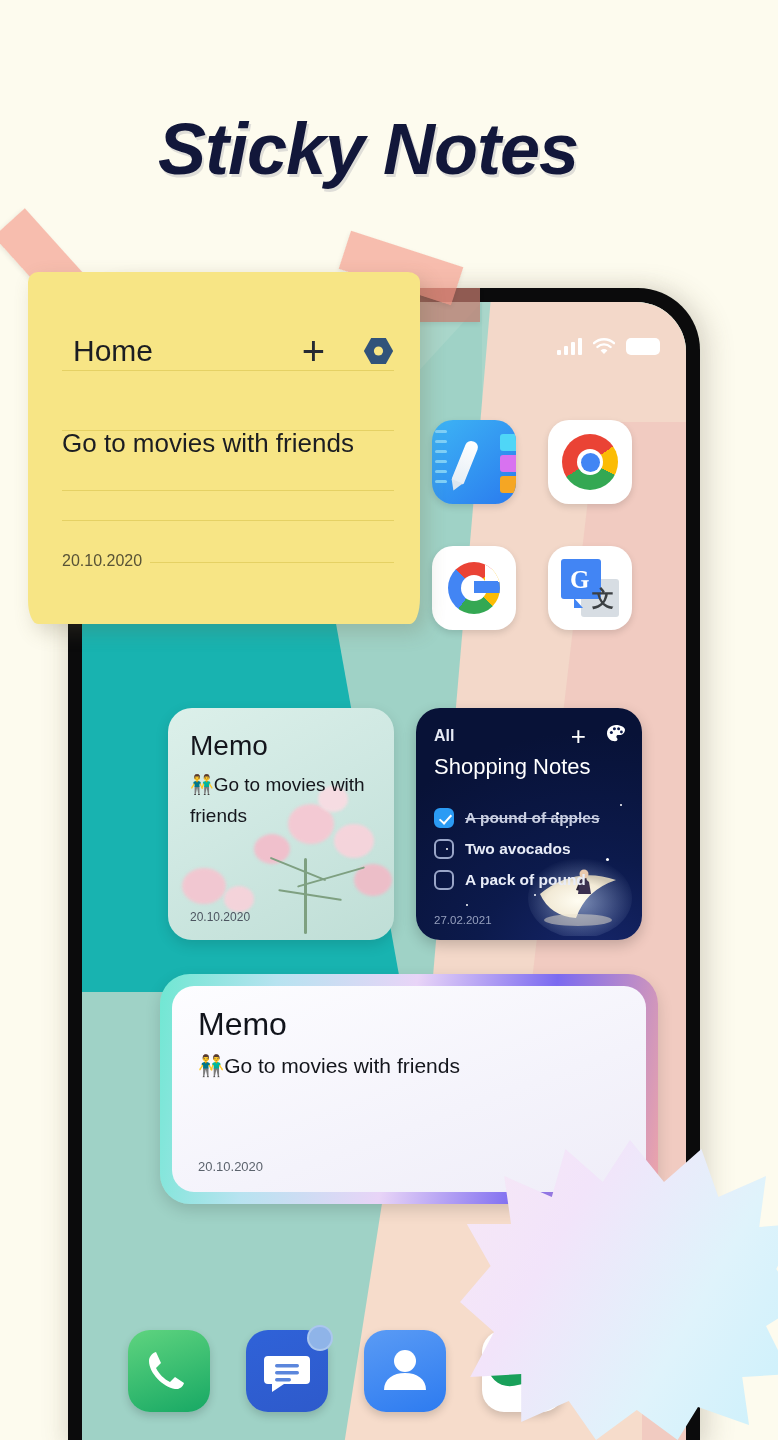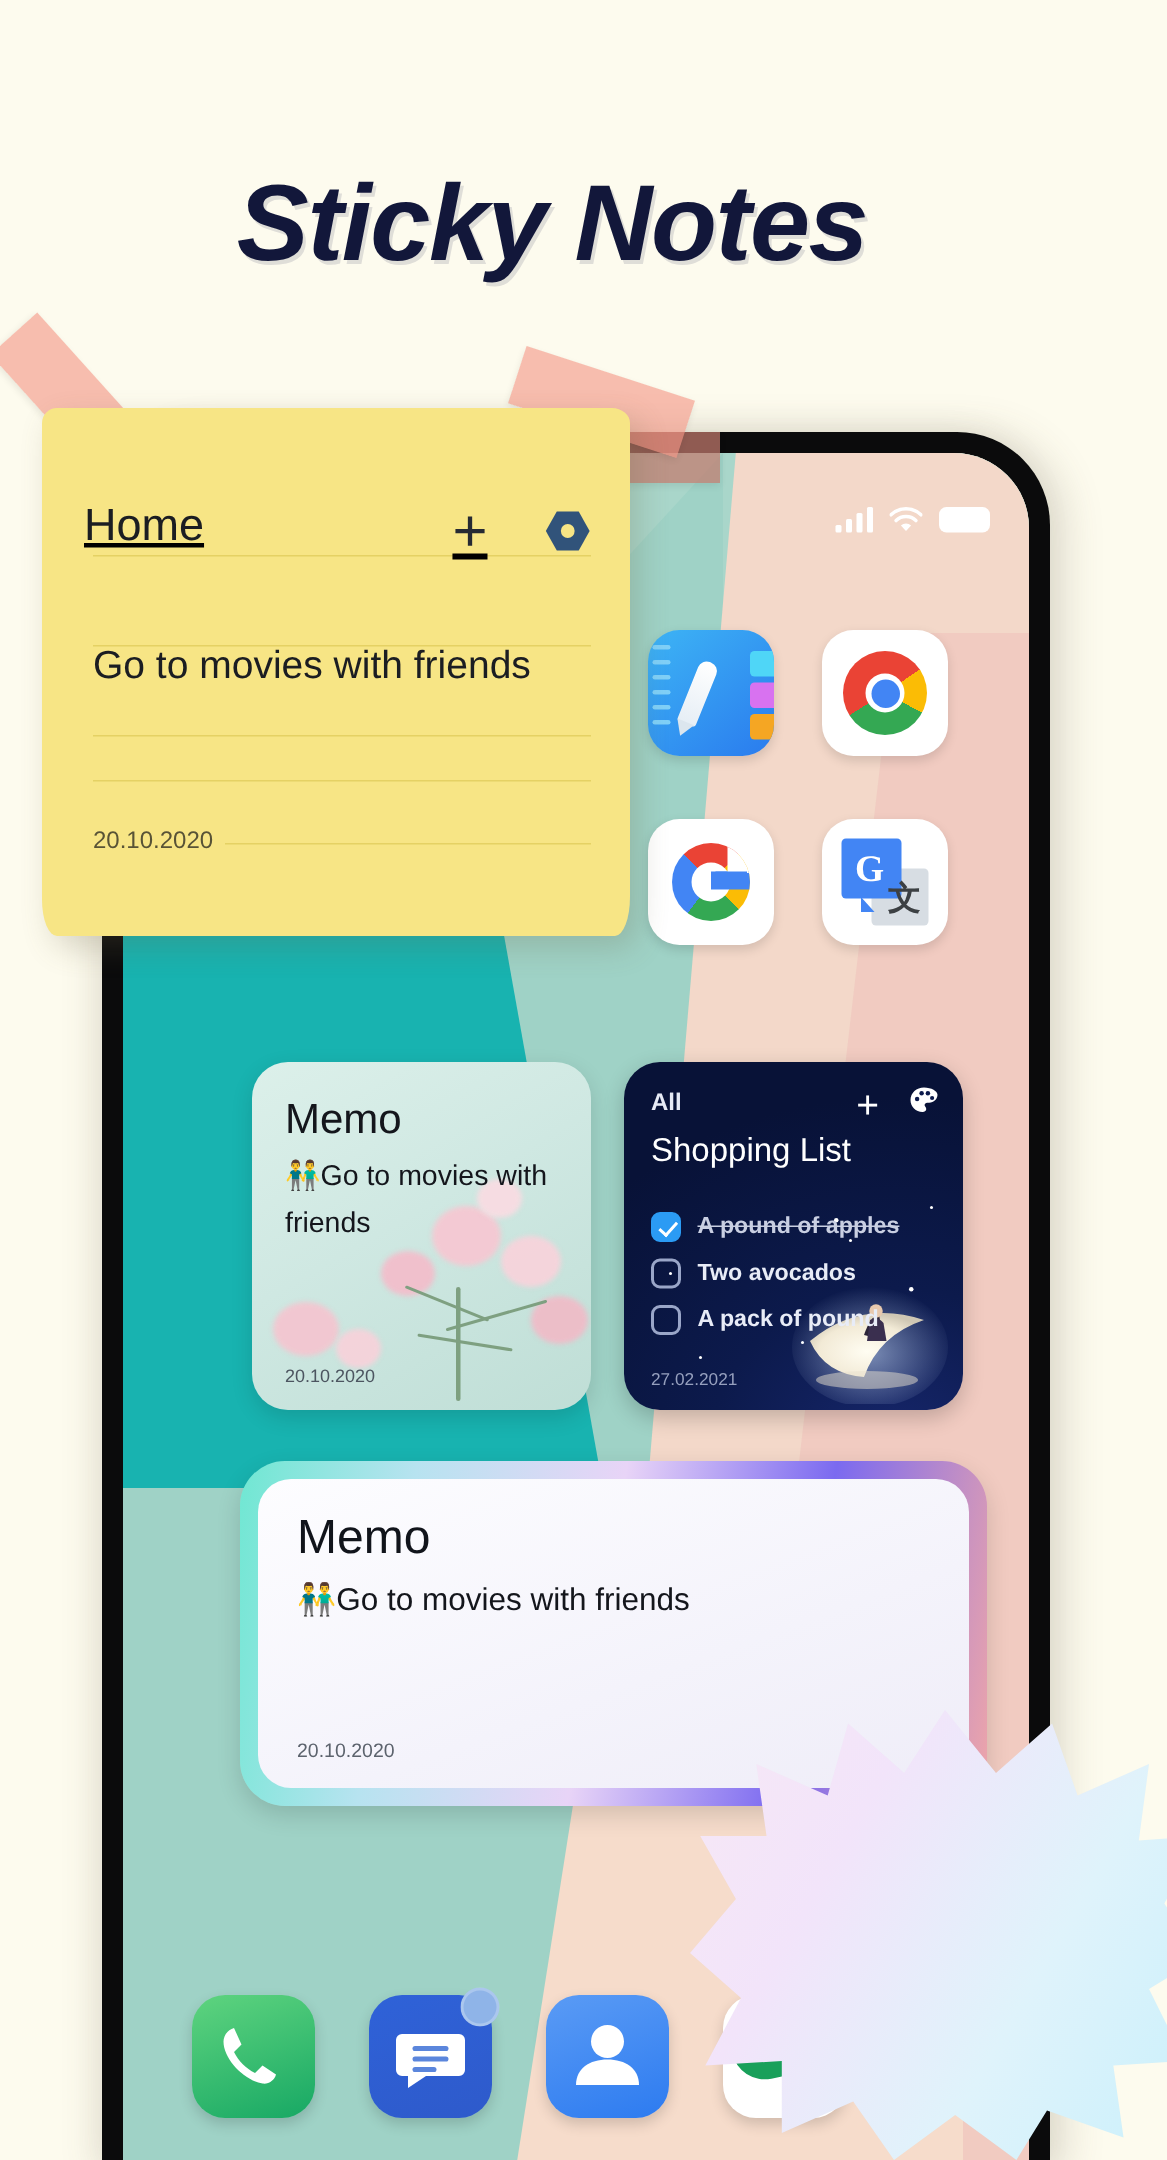--- a/index.html
+++ b/index.html
@@ -239,22 +239,22 @@
     position: absolute;
     left: 28px; top: 272px;
     width: 392px; height: 352px;
     background: #F7E585;
     border-radius: 10px 12px 10px 10px / 10px 10px 26px 24px;
     box-shadow: 6px 8px 20px rgba(110,100,70,0.24);
     overflow: hidden;
   }
   .sticky-lines { position:absolute; left:34px; right:26px; top:0; bottom:0; }
   .sticky-lines i { position:absolute; left:0; right:0; height:1px; background:#E2CE5E; opacity:.85;}
-  .sk-head { position:absolute; left:28px; right:26px; top:62px; display:flex;
-      align-items:flex-end; justify-content:space-between;text-decoration:underline; }
+  .sk-head { position:absolute; left:45px; right:26px; top:62px; display:flex;
+      align-items:center; justify-content:space-between; }
   .sk-title { font-size:30px; color:#1B1D22; }
   .sk-acts { display:flex; align-items:center; gap:38px; }
   .sk-plus { font-size:40px; line-height:26px; color:#262A33; font-weight:300; }
   .hexicon { width:31px; height:28px; position:relative; }
   .sk-body { position:absolute; left:34px; right:26px; top:142px; font-size:26px;
      color:#1B1D22; line-height:2.3; }
   .sk-date { position:absolute; left:34px; top:280px; font-size:16px; color:#585336;
      background:#F7E585; padding-right:8px; }
 
   
@@ -409,21 +409,21 @@
             <svg width="20" height="19" viewBox="0 0 20 19">
               <path d="M10 1C5 1 1 4.6 1 9.3c0 4.6 3.6 8 8 8 1.6 0 2.5-.9 2.5-2 0-.6-.3-1-.6-1.4-.3-.4-.5-.7-.5-1.2 0-.9.8-1.6 1.7-1.6h1.3c3.1 0 5.6-2.4 5.6-5.3C19 3.5 15 1 10 1z" fill="#fff"></path>
               <circle cx="5.4" cy="8.6" r="1.5" fill="#0C1A4C"></circle>
               <circle cx="8.4" cy="4.8" r="1.5" fill="#0C1A4C"></circle>
               <circle cx="12.6" cy="4.8" r="1.5" fill="#0C1A4C"></circle>
               <circle cx="15.4" cy="8" r="1.4" fill="#0C1A4C"></circle>
             </svg>
           </div>
         </div>
       </div>
-      <div class="ws-title">Shopping List</div>
+      <div class="ws-title">Shopping Notes</div>
       <div class="ws-list">
         <div class="ws-item">
           <div class="cb on"></div>
           <div class="ws-text done">A pound of apples</div>
         </div>
         <div class="ws-item">
           <div class="cb"></div>
           <div class="ws-text">Two avocados</div>
         </div>
         <div class="ws-item">

